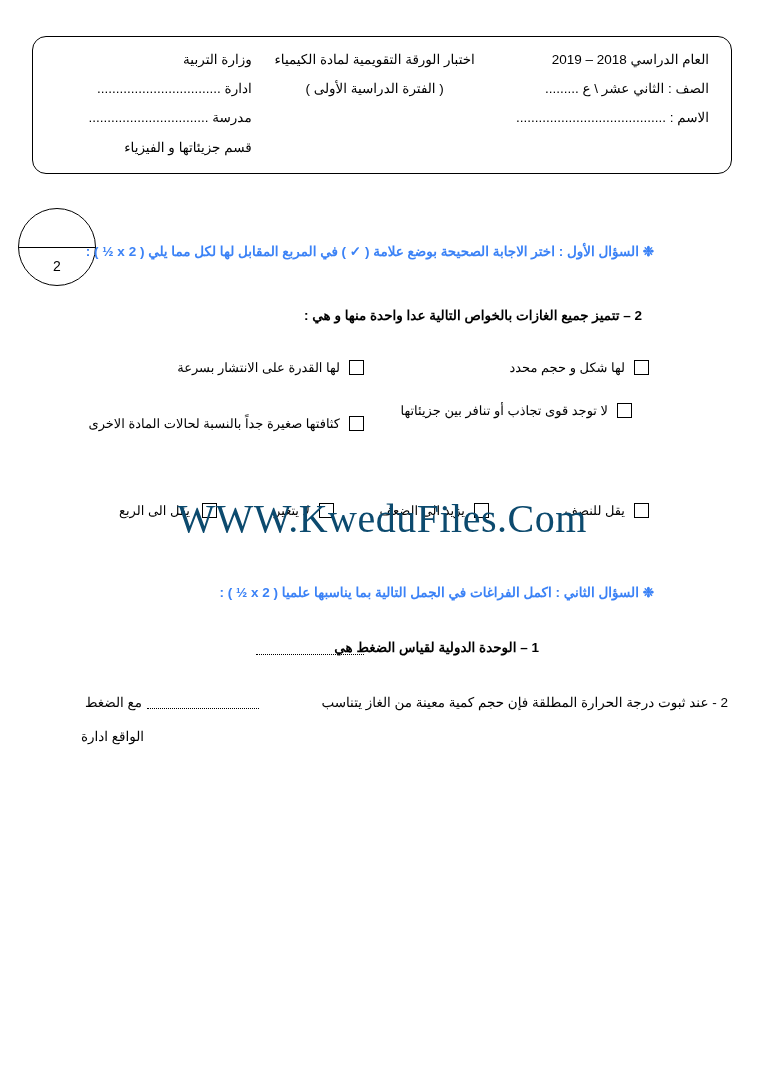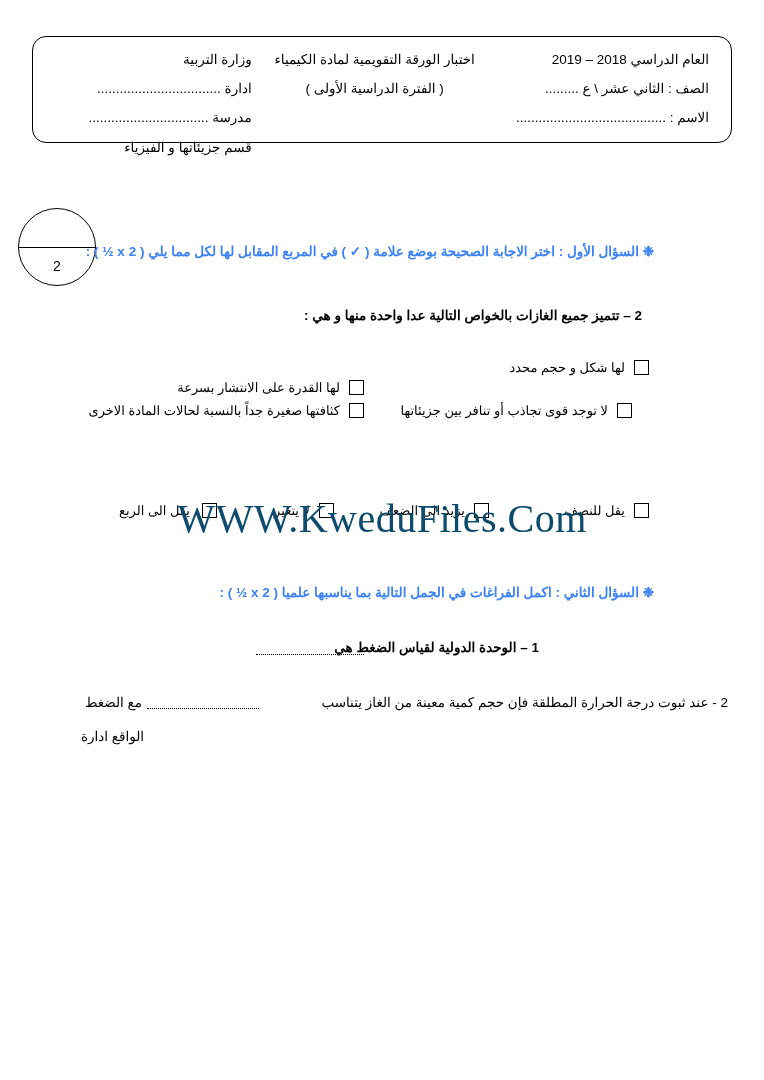--- a/index.html
+++ b/index.html
@@ -21,21 +21,21 @@
     inset: 0;
     background: #fff;
   }
 
   
   .header-box {
     position: absolute;
     top: 36px;
     left: 32px;
     width: 700px;
-    height: 107px;
+    height: 138px;
     border: 1px solid #000;
     border-radius: 14px;
     box-sizing: border-box;
   }
   .header-grid {
     position: absolute;
     inset: 0;
     padding: 14px 22px 0 22px;
     box-sizing: border-box;
     display: flex;
@@ -193,30 +193,30 @@
   </div>
 
   <div class="q-heading underline" style="top:243px; right:110px;">❉ السؤال الأول : اختر الاجابة الصحيحة بوضع علامة ( ✓ ) في المربع المقابل لها لكل مما يلي ( 2 x ½ ) :</div>
 
   <div class="q-text" style="top:307px; right:122px;">2 – تتميز جميع الغازات بالخواص التالية عدا واحدة منها و هي :</div>
 
   <div class="opt" style="top:360px; right:115px;">
     <span class="checkbox"></span>
     <span class="label">لها شكل و حجم محدد</span>
   </div>
-  <div class="opt" style="top:360px; right:400px;margin-top:20px;">
+  <div class="opt" style="top:360px; right:400px;">
     <span class="checkbox"></span>
     <span class="label">لها القدرة على الانتشار بسرعة</span>
   </div>
 
   <div class="opt" style="top:403px; right:132px;">
     <span class="checkbox"></span>
     <span class="label">لا توجد قوى تجاذب أو تنافر بين جزيئاتها</span>
   </div>
-  <div class="opt" style="top:403px; right:400px;">
+  <div class="opt" style="top:416px; right:400px;">
     <span class="checkbox"></span>
     <span class="label">كثافتها صغيرة جداً بالنسبة لحالات المادة الاخرى</span>
   </div>
 
 
   <div class="opt" style="top:503px; right:115px;margin-left:36px;">
     <span class="checkbox"></span>
     <span class="label">يقل للنصف</span>
   </div>
   <div class="opt" style="top:503px; right:275px;">

